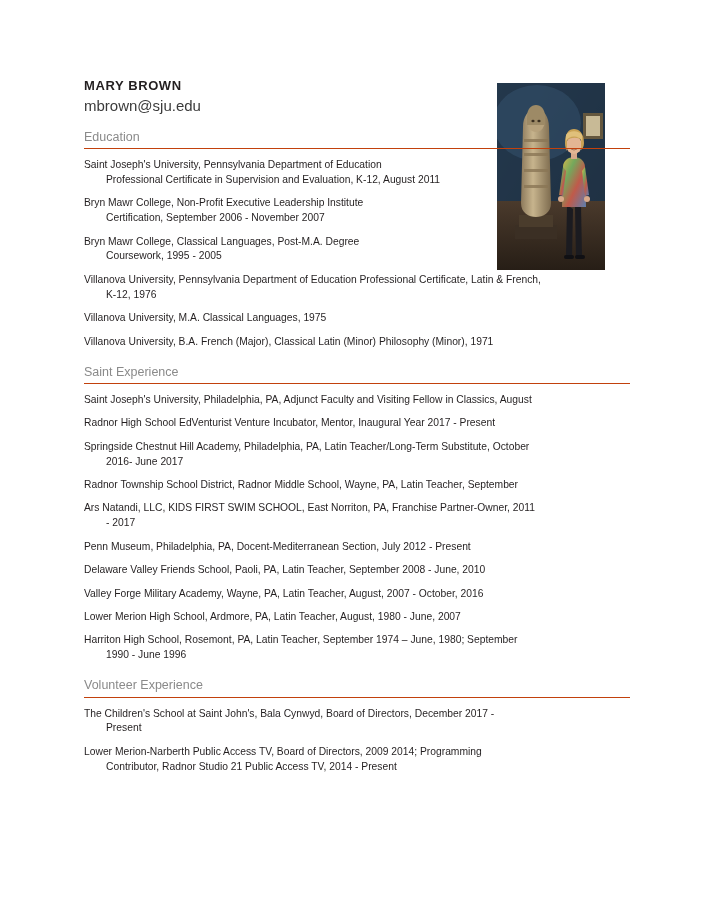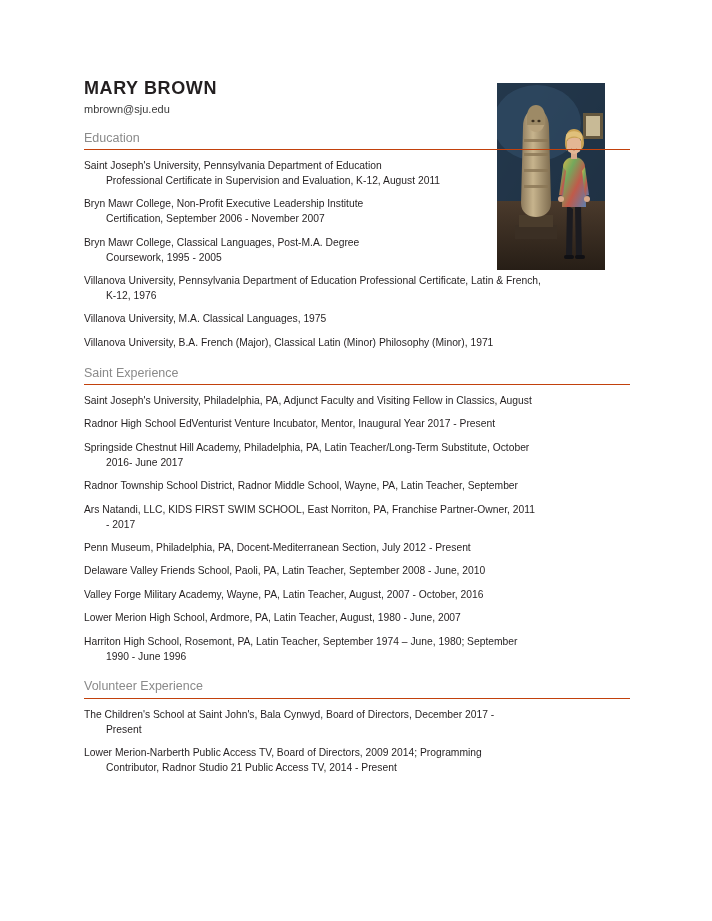--- a/index.html
+++ b/index.html
@@ -18,29 +18,29 @@
     overflow: hidden;
     box-sizing: border-box;
   }
   .doc {
     position: absolute;
     left: 84px;
     top: 78px;
     width: 546px;
   }
   .name {
-    font-size: 18px;
+    font-size: 13px;
     font-weight: bold;
     letter-spacing: 0.6px;
     color: #231f20;
     margin: 0 0 3px 0;
     line-height: 1.2;
   }
   .email {
-    font-size: 11px;
+    font-size: 15px;
     color: #3b3b3b;
     margin: 0 0 14px 0;
     line-height: 1.2;
   }
   .section-title {
     font-size: 12.5px;
     color: #8a8a8a;
     font-weight: normal;
     margin: 0 0 4px 0;
     padding: 0 0 3px 0;

